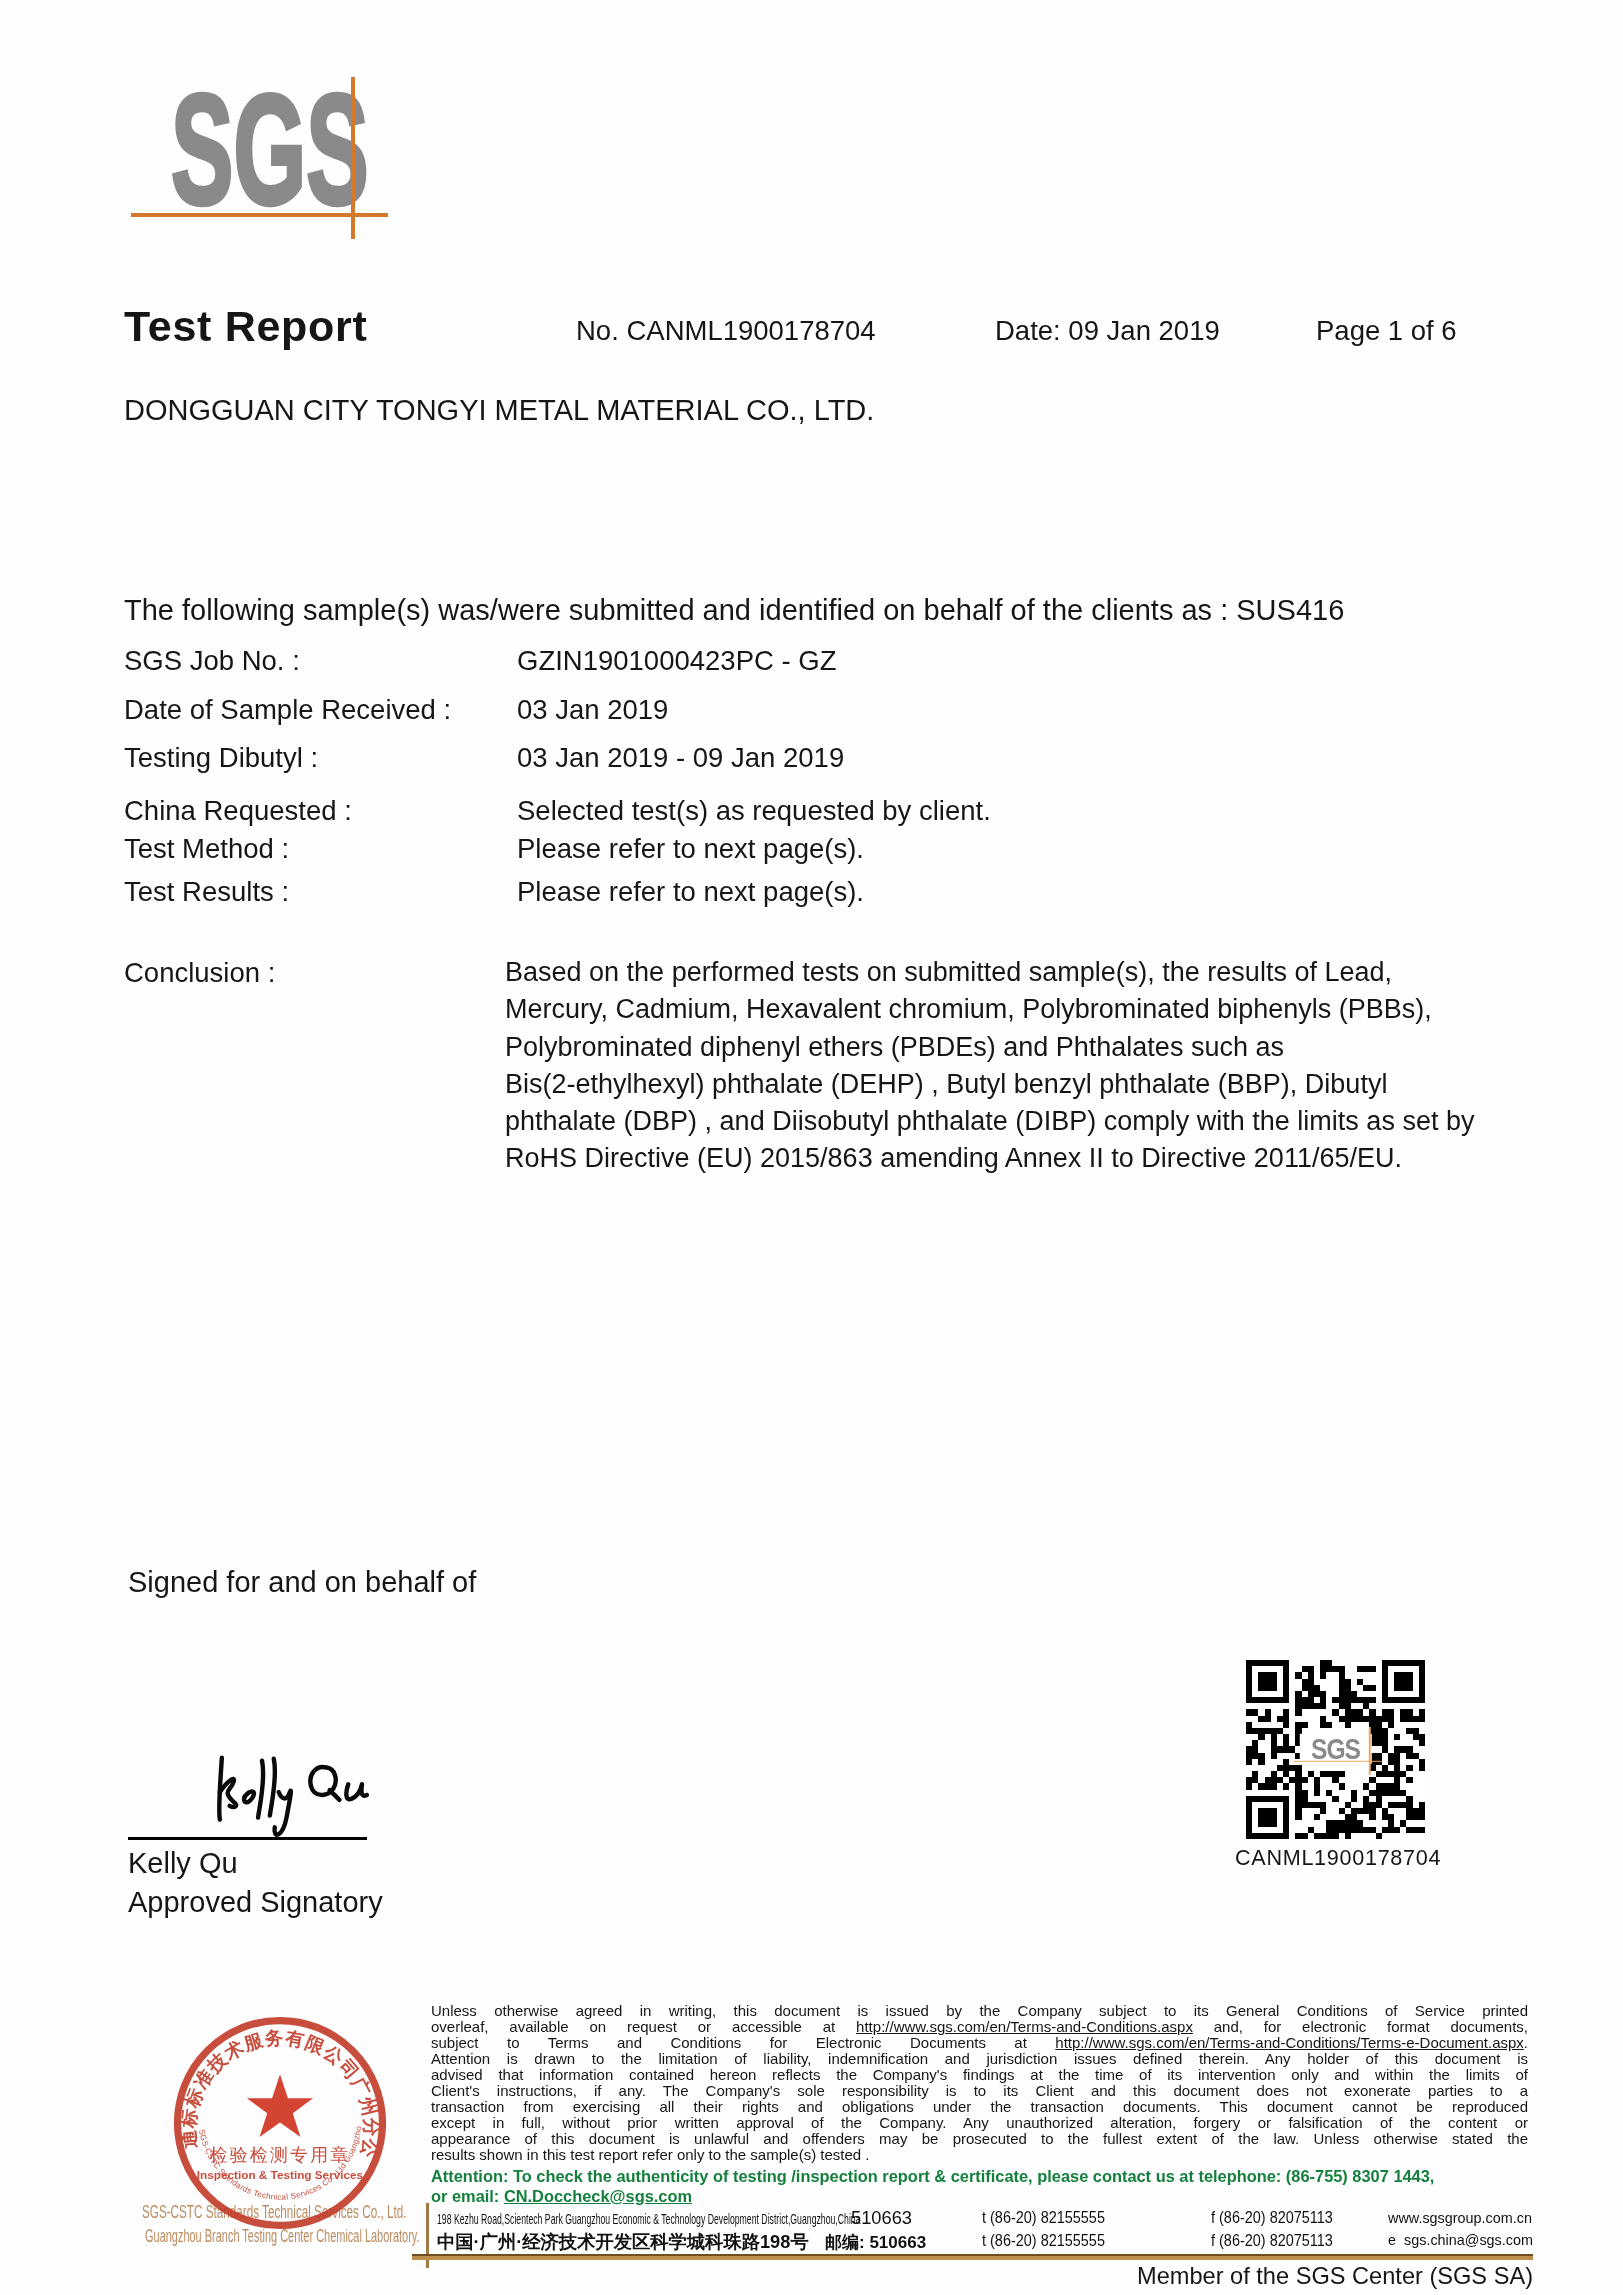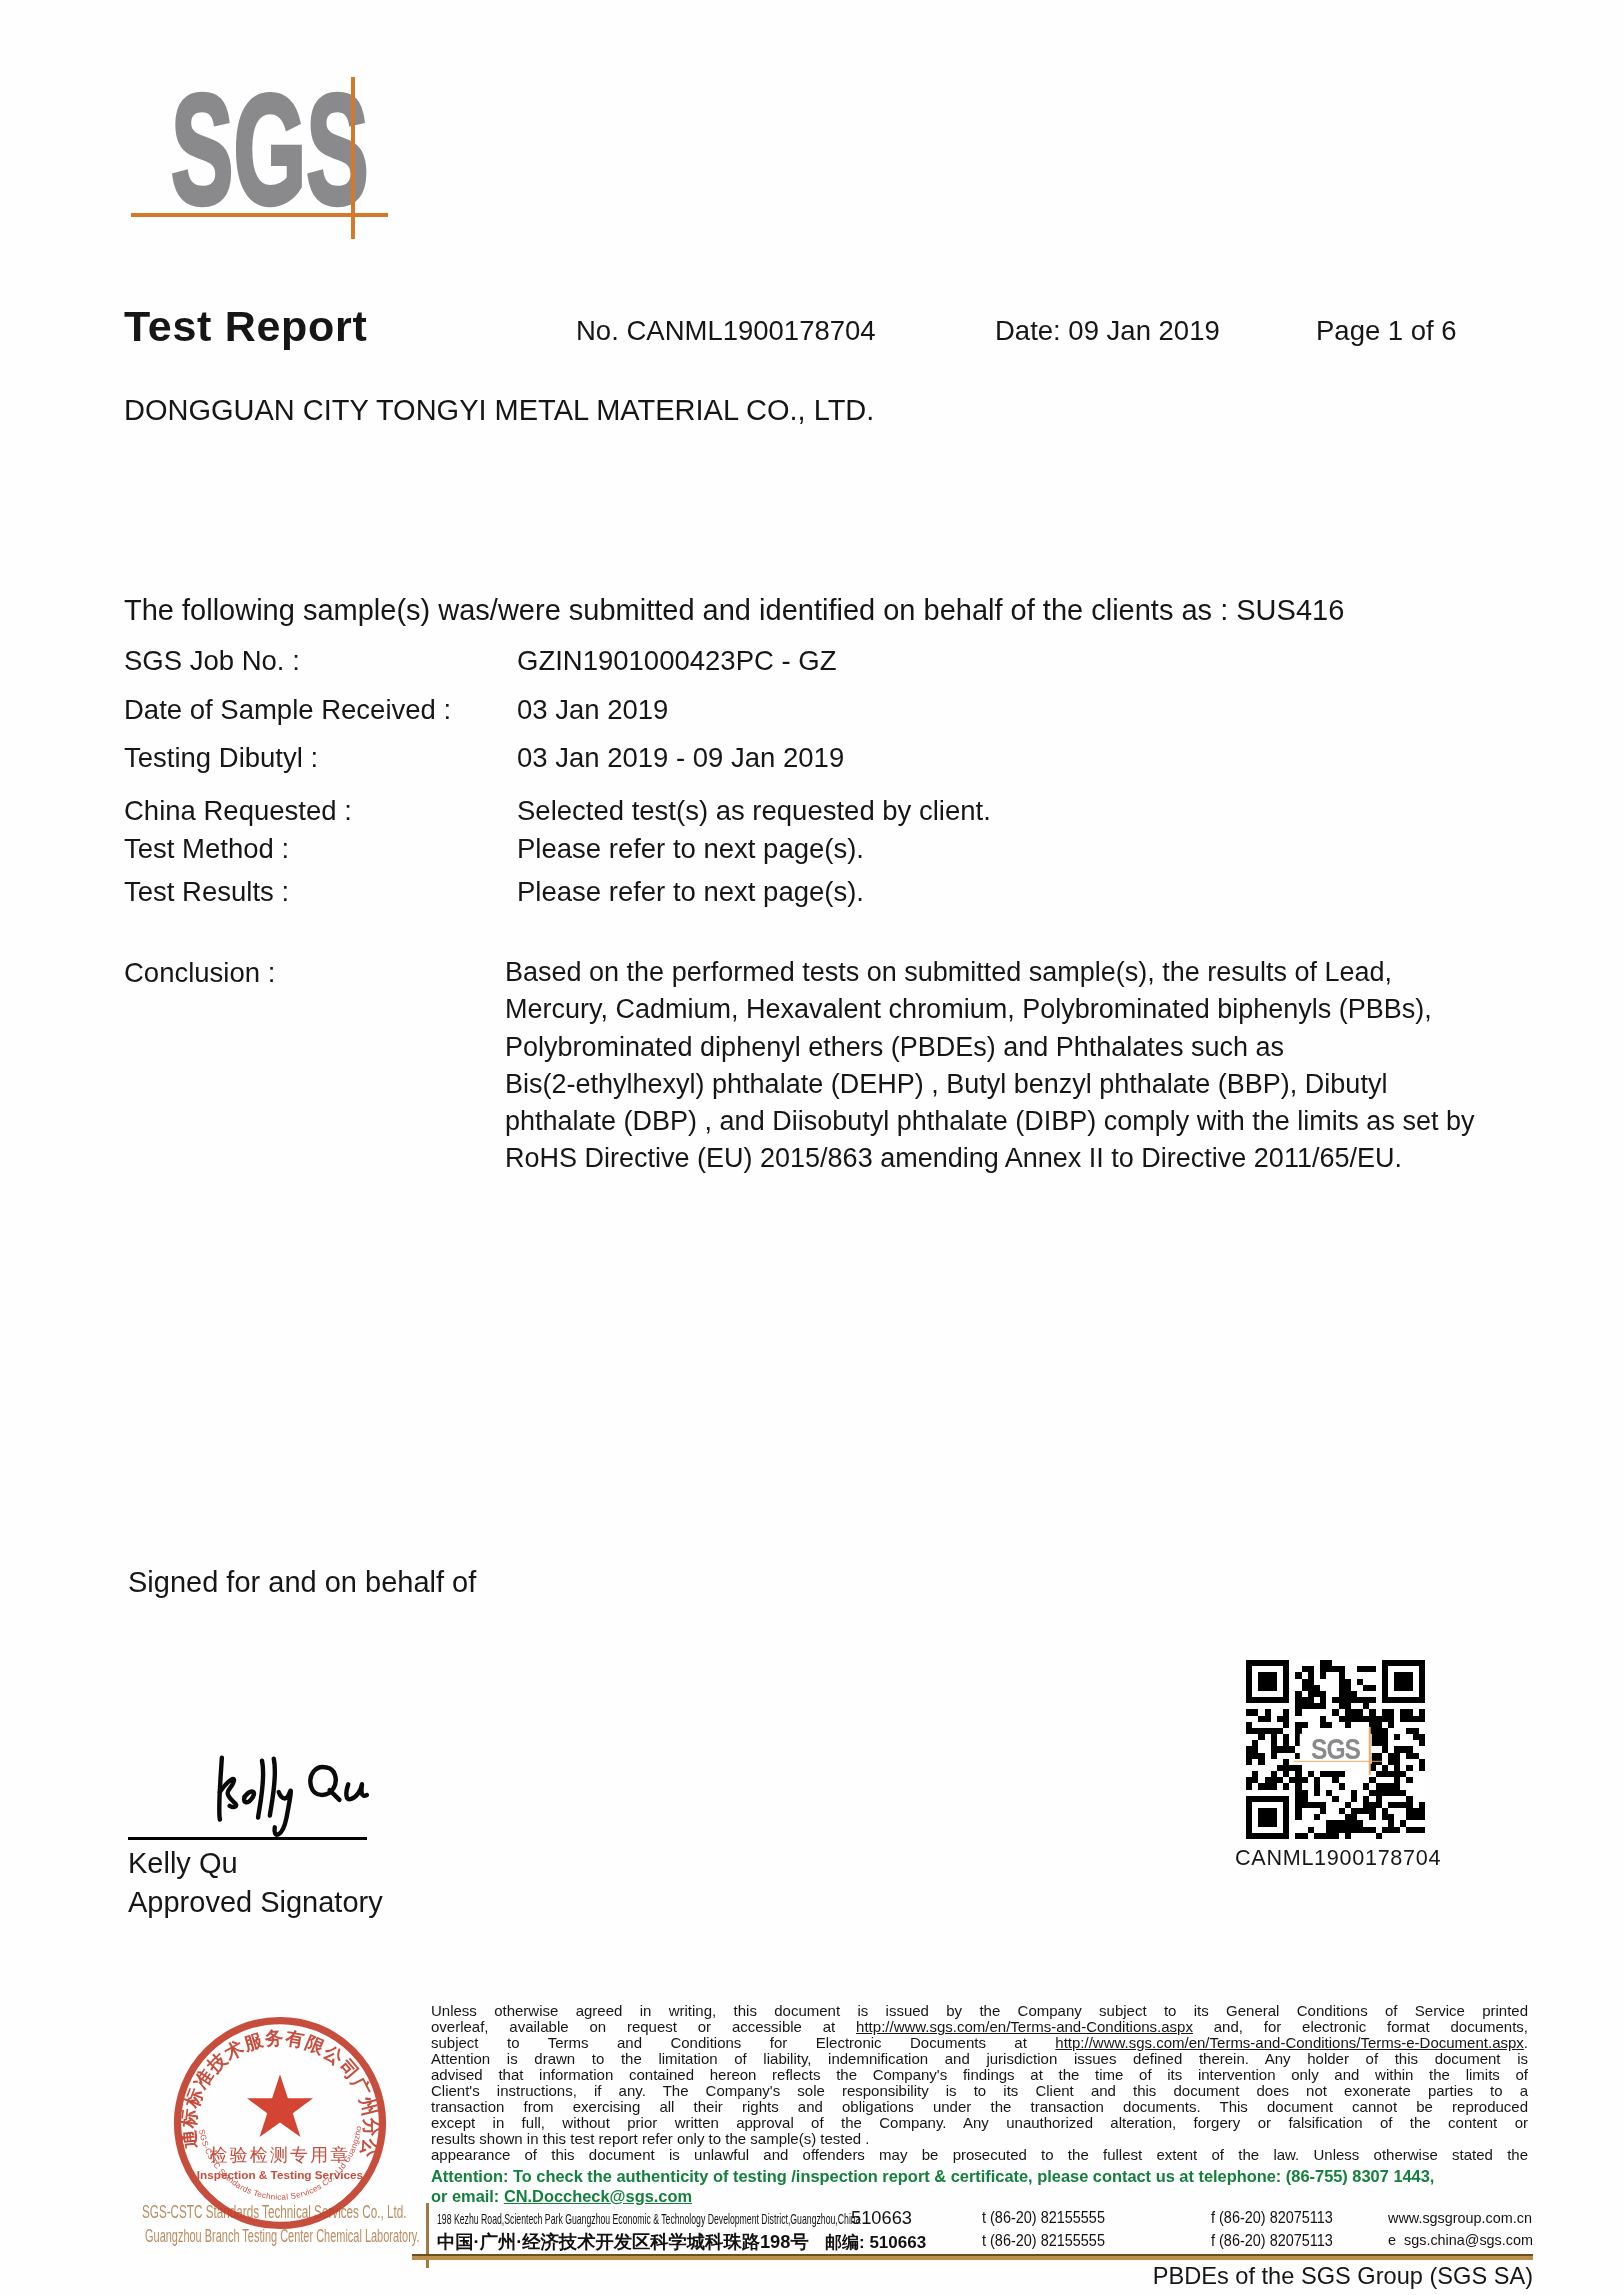--- a/index.html
+++ b/index.html
@@ -461,38 +461,38 @@
 
   <div class="disc">
     <div class="dl">Unless otherwise agreed in writing, this document is issued by the Company subject to its General Conditions of Service printed</div>
     <div class="dl"><span>overleaf, available on request or accessible at </span><span class="u">http://www.sgs.com/en/Terms-and-Conditions.aspx</span><span> and, for electronic format documents,</span></div>
     <div class="dl"><span>subject to Terms and Conditions for Electronic Documents at </span><span class="u">http://www.sgs.com/en/Terms-and-Conditions/Terms-e-Document.aspx</span><span>.</span></div>
     <div class="dl">Attention is drawn to the limitation of liability, indemnification and jurisdiction issues defined therein. Any holder of this document is</div>
     <div class="dl">advised that information contained hereon reflects the Company's findings at the time of its intervention only and within the limits of</div>
     <div class="dl">Client's instructions, if any. The Company's sole responsibility is to its Client and this document does not exonerate parties to a</div>
     <div class="dl">transaction from exercising all their rights and obligations under the transaction documents. This document cannot be reproduced</div>
     <div class="dl">except in full, without prior written approval of the Company. Any unauthorized alteration, forgery or falsification of the content or</div>
+    <div class="dl">appearance of this document is unlawful and offenders may be prosecuted to the fullest extent of the law. Unless otherwise stated the</div>
     <div class="dl last">results shown in this test report refer only to the sample(s) tested .</div>
-    <div class="dl">appearance of this document is unlawful and offenders may be prosecuted to the fullest extent of the law. Unless otherwise stated the</div>
   </div>
 
   <div class="attn" style="top:2167px;">Attention: To check the authenticity of testing /inspection report &amp; certificate, please contact us at telephone: (86-755) 8307 1443,</div>
   <div class="attn" style="top:2187px;"><span>or email: </span><span class="u">CN.Doccheck@sgs.com</span></div>
 
   <div class="vbar"></div>
 
   <div class="addr" style="left:437px;top:2210px;font-size:15px;transform:scaleX(.58);transform-origin:left top;">198 Kezhu Road,Scientech Park Guangzhou Economic &amp; Technology Development District,Guangzhou,China</div>
   <div class="addr" style="left:851px;top:2207px;font-size:18.3px;">510663</div>
   <div class="addr" style="left:982px;top:2208px;font-size:17px;transform:scaleX(.85);transform-origin:left top;">t (86-20) 82155555</div>
   <div class="addr" style="left:1211px;top:2208px;font-size:17px;transform:scaleX(.85);transform-origin:left top;">f (86-20) 82075113</div>
   <div class="addr" style="left:1388px;top:2210px;font-size:14.4px;">www.sgsgroup.com.cn</div>
 
   <div class="addr" style="left:437px;top:2229px;font-size:18.3px;font-weight:bold;">中国·广州·经济技术开发区科学城科珠路198号</div>
   <div class="addr" style="left:825px;top:2231px;font-size:17px;font-weight:bold;">邮编: 510663</div>
   <div class="addr" style="left:982px;top:2231px;font-size:17px;transform:scaleX(.85);transform-origin:left top;">t (86-20) 82155555</div>
   <div class="addr" style="left:1211px;top:2231px;font-size:17px;transform:scaleX(.85);transform-origin:left top;">f (86-20) 82075113</div>
   <div class="addr" style="left:1388px;top:2232px;font-size:14.4px;"><span>e</span>&nbsp;&nbsp;<span>sgs.china@sgs.com</span></div>
 
   <div class="tanrule"></div>
-  <div class="member">PBDEs of the SGS Group (SGS SA)</div>
+  <div class="member">Member of the SGS Center (SGS SA)</div>
 
 </div>
 
 
 </body></html>

